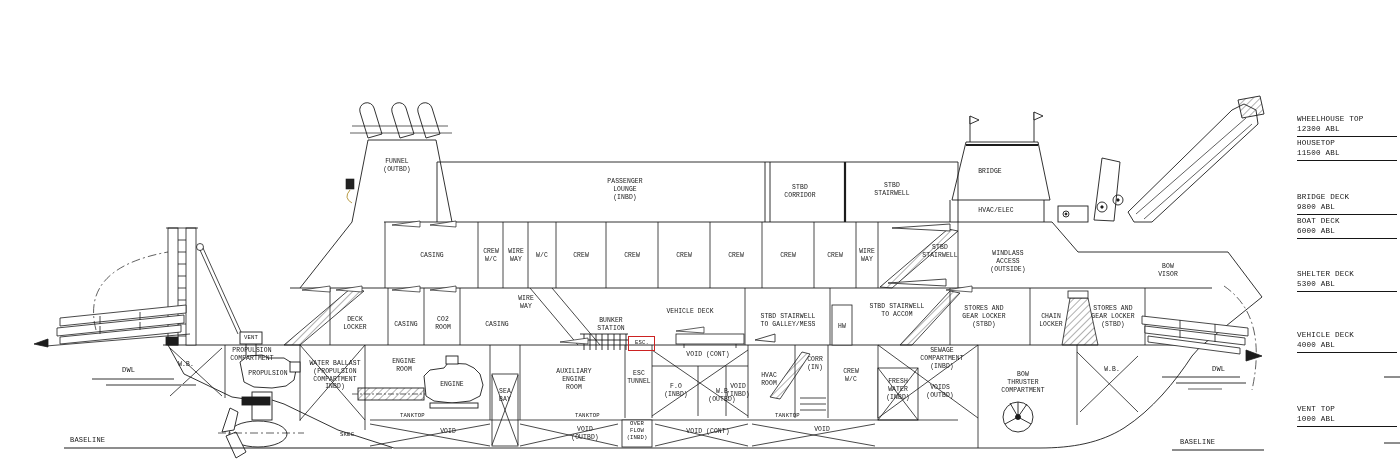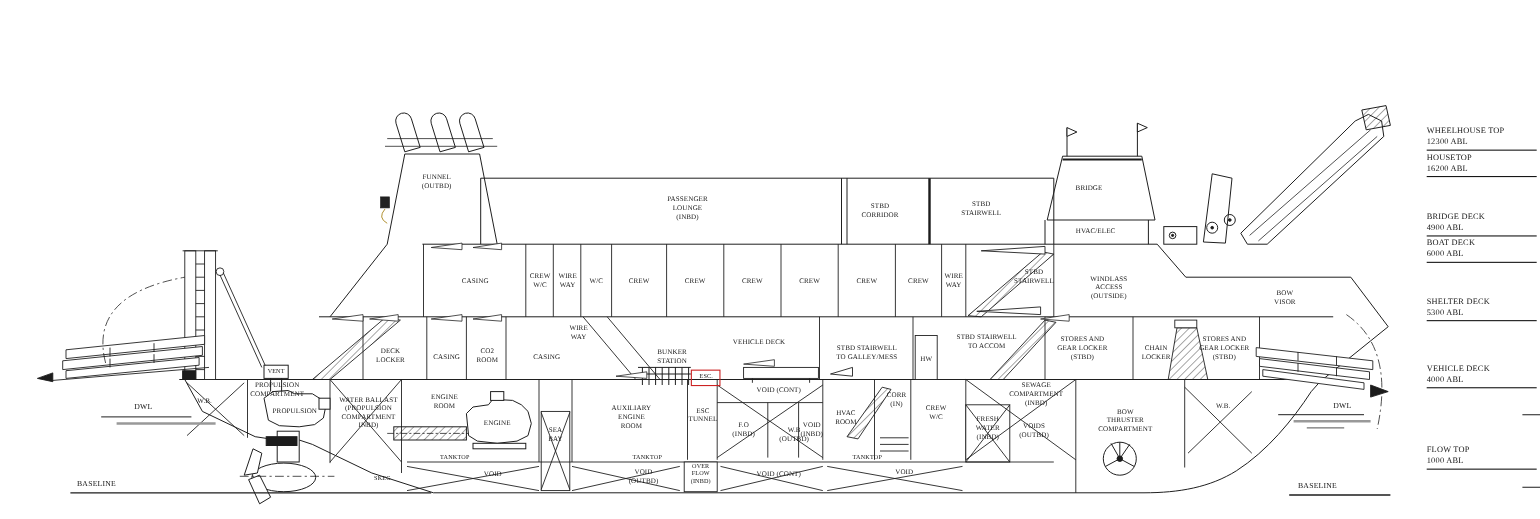--- a/index.html
+++ b/index.html
@@ -1,17 +1,17 @@
 <!DOCTYPE html>
 <html><head>
 <meta charset="utf-8">
 <style>
   html,body{margin:0;padding:0;background:#fff;}
   .canvas{position:relative;width:1400px;height:472px;background:#ffffff;overflow:hidden;
-          font-family:Liberation Serif, serif;}
+          font-family:Liberation Mono, monospace;}
   .lbl{position:absolute;transform:translateX(-50%);text-align:center;font-size:6.4px;
        line-height:1.22;color:#161616;white-space:pre-line;letter-spacing:.1px;}
   .lbl-left{position:absolute;text-align:left;font-size:7px;line-height:1.2;color:#161616;
        white-space:pre-line;letter-spacing:.2px;}
   .sm{font-size:5.6px;}
   .ref{position:absolute;width:100px;font-size:7.6px;line-height:1.35;color:#161616;
        white-space:pre-line;border-bottom:1px solid #161616;padding-bottom:1px;letter-spacing:.2px;}
   svg{position:absolute;left:0;top:0;}
   .esc-box{position:absolute;left:628px;top:336px;width:27px;height:15px;
        border:1.4px solid #cc2222;box-sizing:border-box;}
@@ -194,30 +194,30 @@
     <path d="M1188 389 H1222" stroke-width="0.7"></path>
     <path d="M1384 377 H1400 M1384 443 H1400" stroke-width="1"></path>
   </g>
 </svg>
 
 <div class="esc-box"></div>
 
 <div class="ref" style="left:1297px;top:114px">WHEELHOUSE TOP
 12300 ABL</div>
 <div class="ref" style="left:1297px;top:138px">HOUSETOP
-16200 ABL</div>
+11500 ABL</div>
 <div class="ref" style="left:1297px;top:192px">BRIDGE DECK
-4900 ABL</div>
+9800 ABL</div>
 <div class="ref" style="left:1297px;top:216px">BOAT DECK
 6000 ABL</div>
 <div class="ref" style="left:1297px;top:269px">SHELTER DECK
 5300 ABL</div>
 <div class="ref" style="left:1297px;top:330px">VEHICLE DECK
 4000 ABL</div>
-<div class="ref" style="left:1297px;top:404px">FLOW TOP
+<div class="ref" style="left:1297px;top:404px">VENT TOP
 1000 ABL</div>
 <div class="lbl-left" style="left:70px;top:436px">BASELINE</div>
 <div class="lbl-left" style="left:1180px;top:438px">BASELINE</div>
 <div class="lbl-left" style="left:122px;top:366px">DWL</div>
 <div class="lbl-left" style="left:1212px;top:365px">DWL</div>
 
 <div class="lbl" style="left:397px;top:158px">FUNNEL
 (OUTBD)</div>
 <div class="lbl" style="left:625px;top:178px">PASSENGER
 LOUNGE

